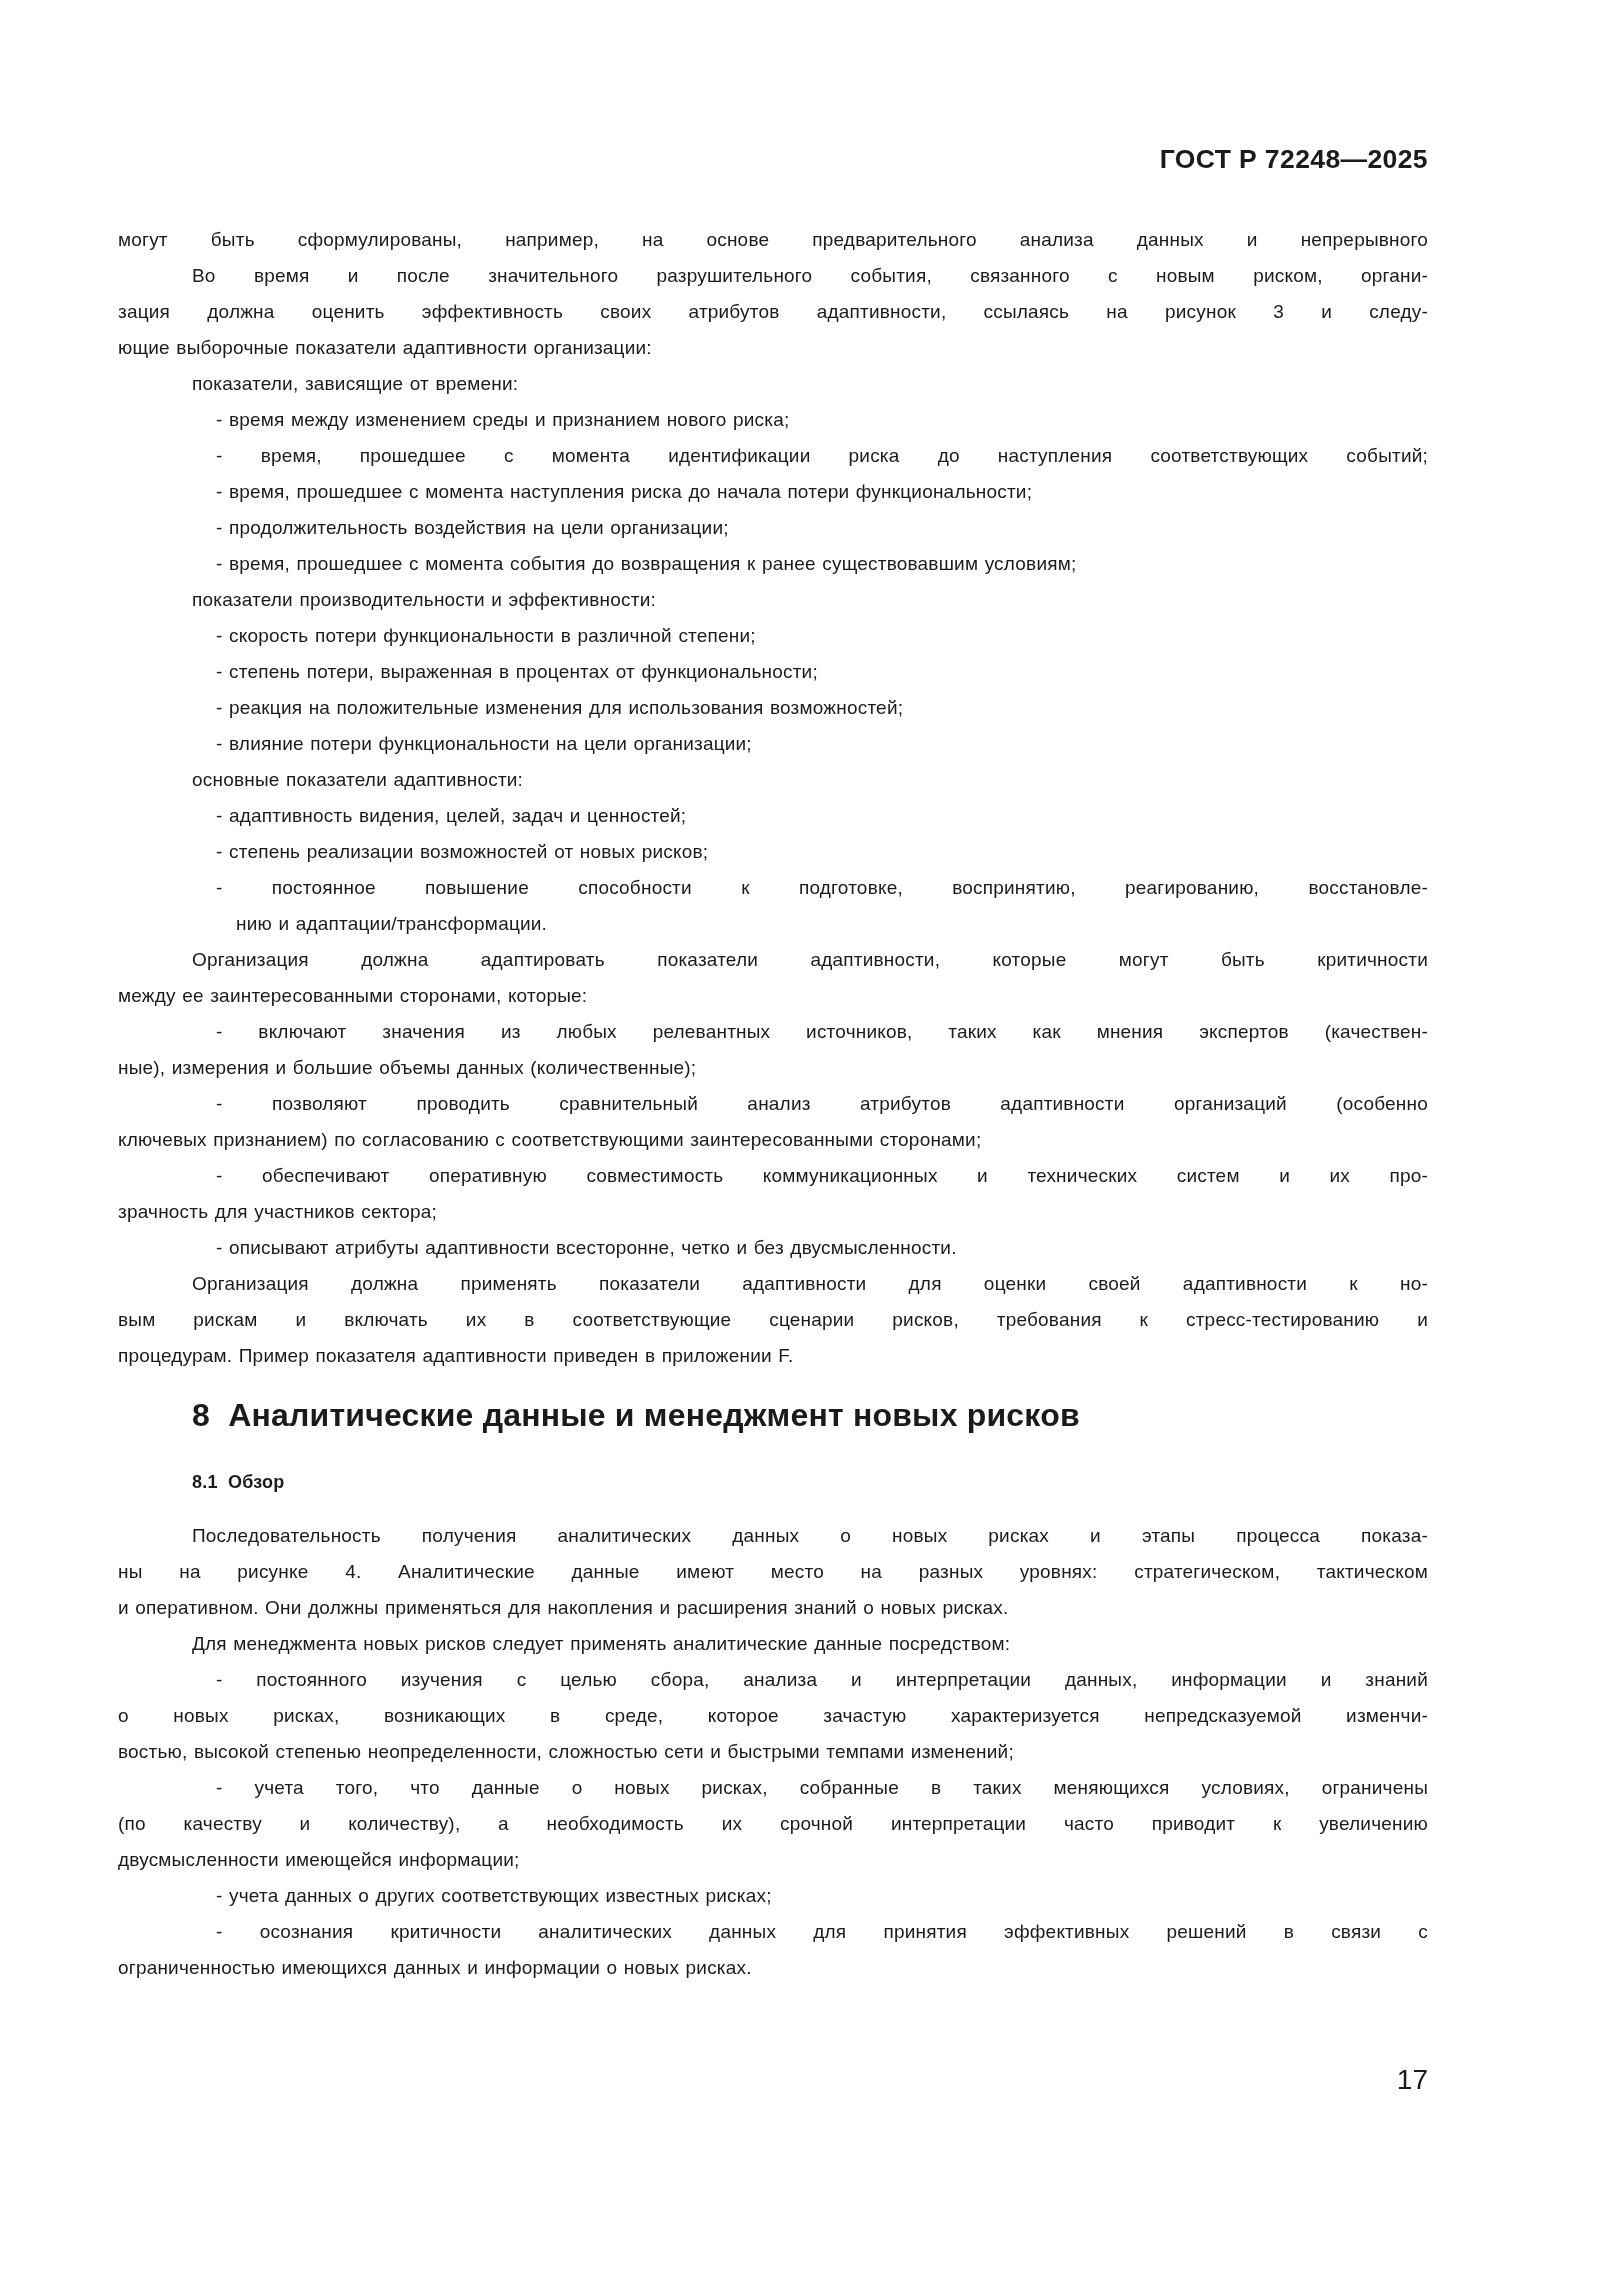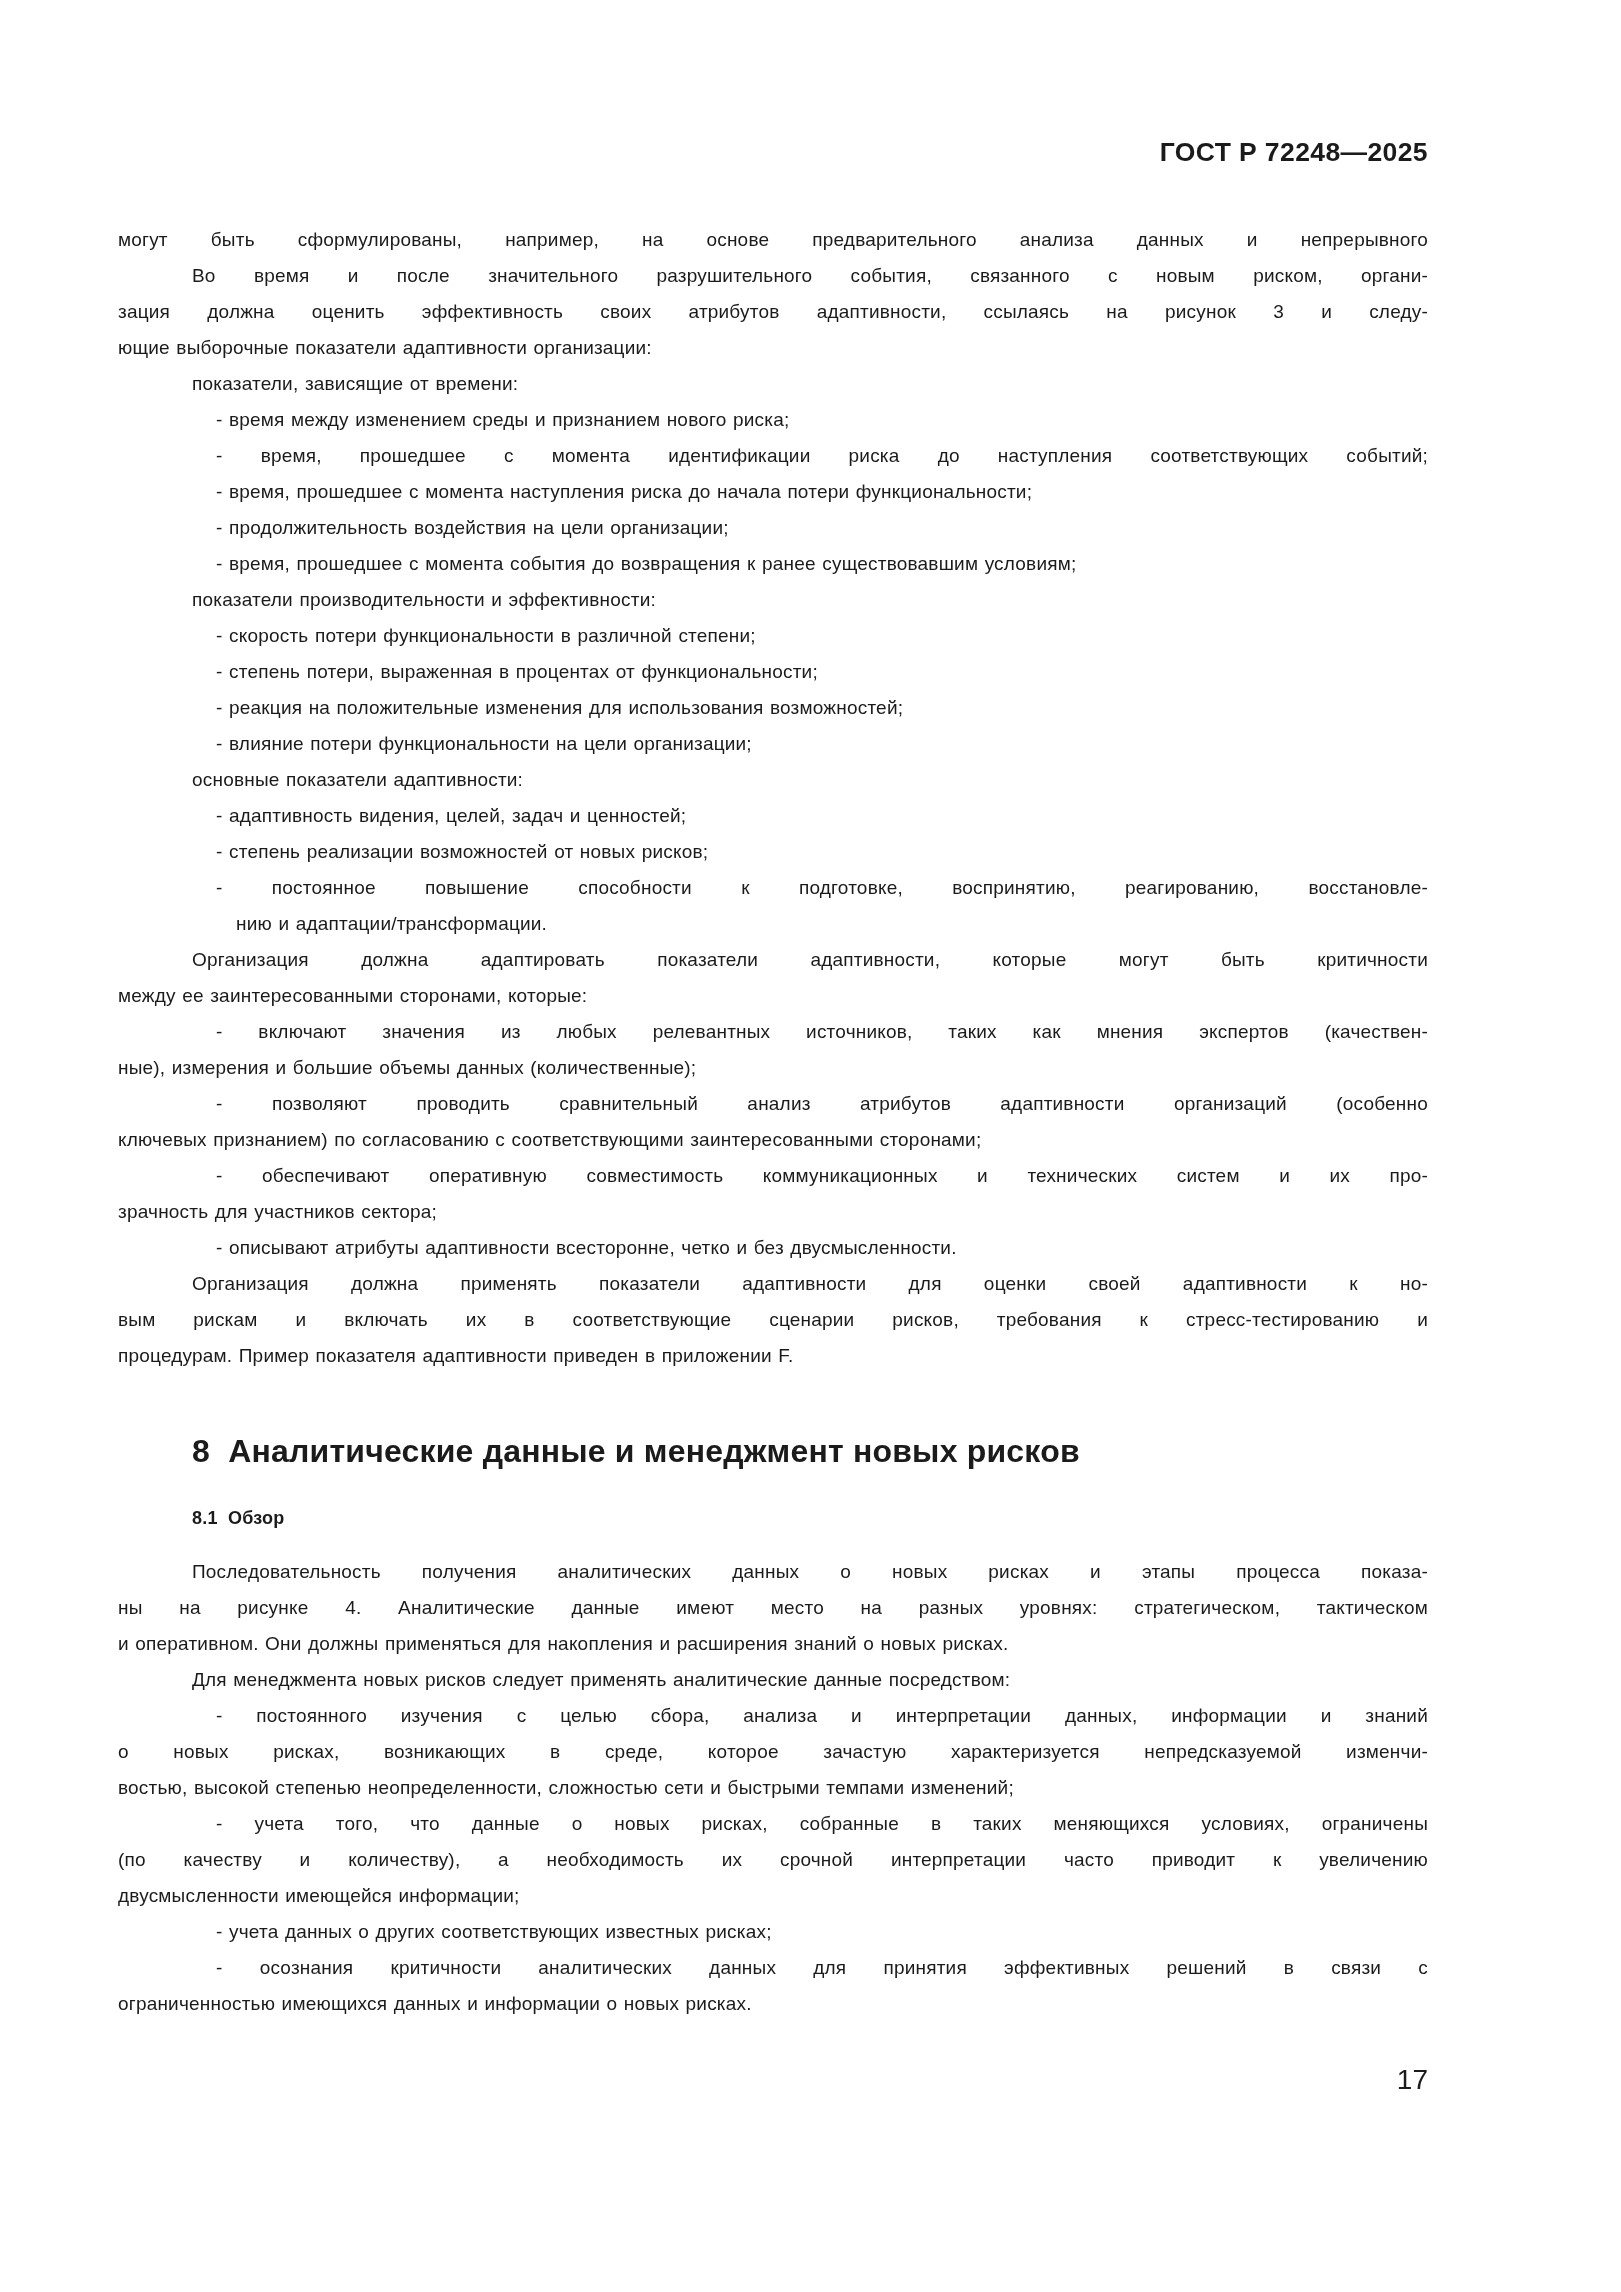--- a/index.html
+++ b/index.html
@@ -11,21 +11,21 @@
     position: relative;
     width: 1621px;
     height: 2293px;
     background: #ffffff;
     font-family: "Liberation Sans", sans-serif;
     color: #1b1b1b;
     overflow: hidden;
   }
   .running-header {
     position: absolute;
-    top: 138px;
+    top: 145px;
     left: 118px;
     right: 193px;
     line-height: 29px;
     font-size: 26.5px;
     font-weight: bold;
     text-align: right;
     letter-spacing: 0.4px;
     white-space: pre;
   }
   .doc-body {
@@ -46,21 +46,21 @@
     text-align: justify;
     text-align-last: justify;
   }
   .ind-para { padding-left: 74px; }
   .ind-item { padding-left: 98px; }
   .ind-hang { padding-left: 118px; }
   .heading {
     font-size: 32px;
     font-weight: bold;
     line-height: 43px;
-    margin-top: 56px;
+    margin-top: 20px;
     padding-left: 74px;
     letter-spacing: 0.2px;
     white-space: pre-wrap;
   }
   .subheading {
     font-size: 18px;
     font-weight: bold;
     line-height: 36px;
     margin-top: 26.5px;
     margin-bottom: 18.6px;

